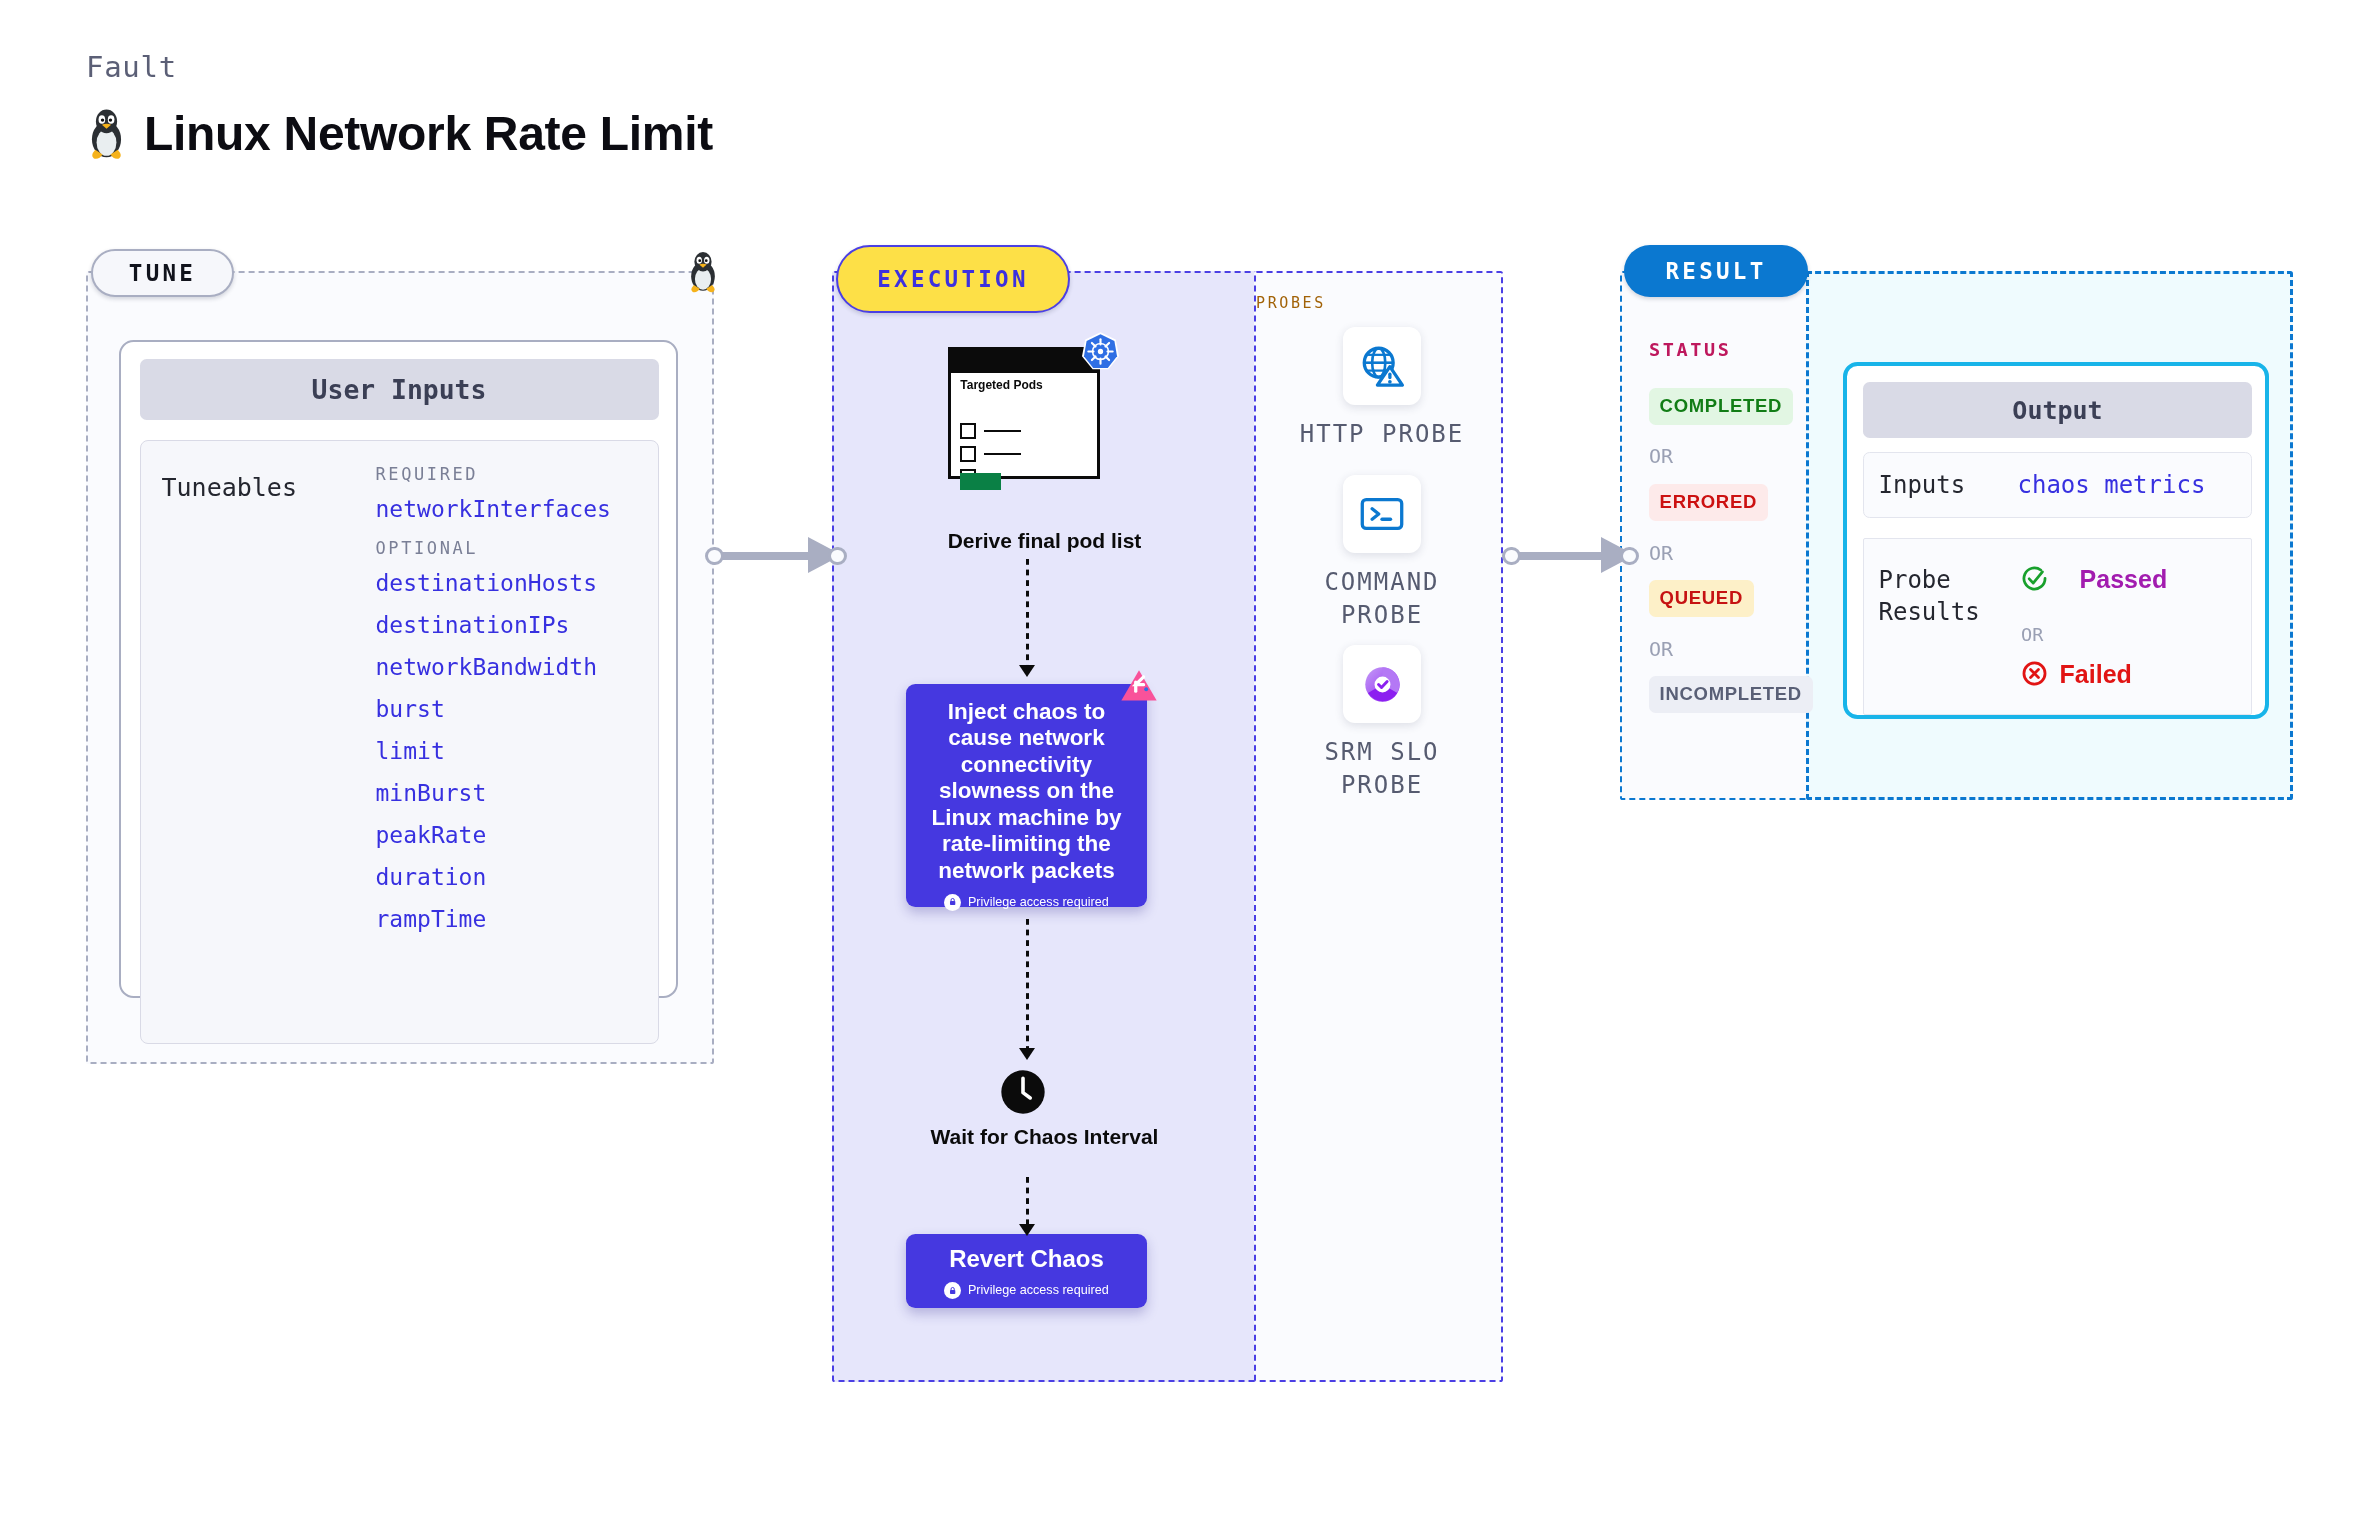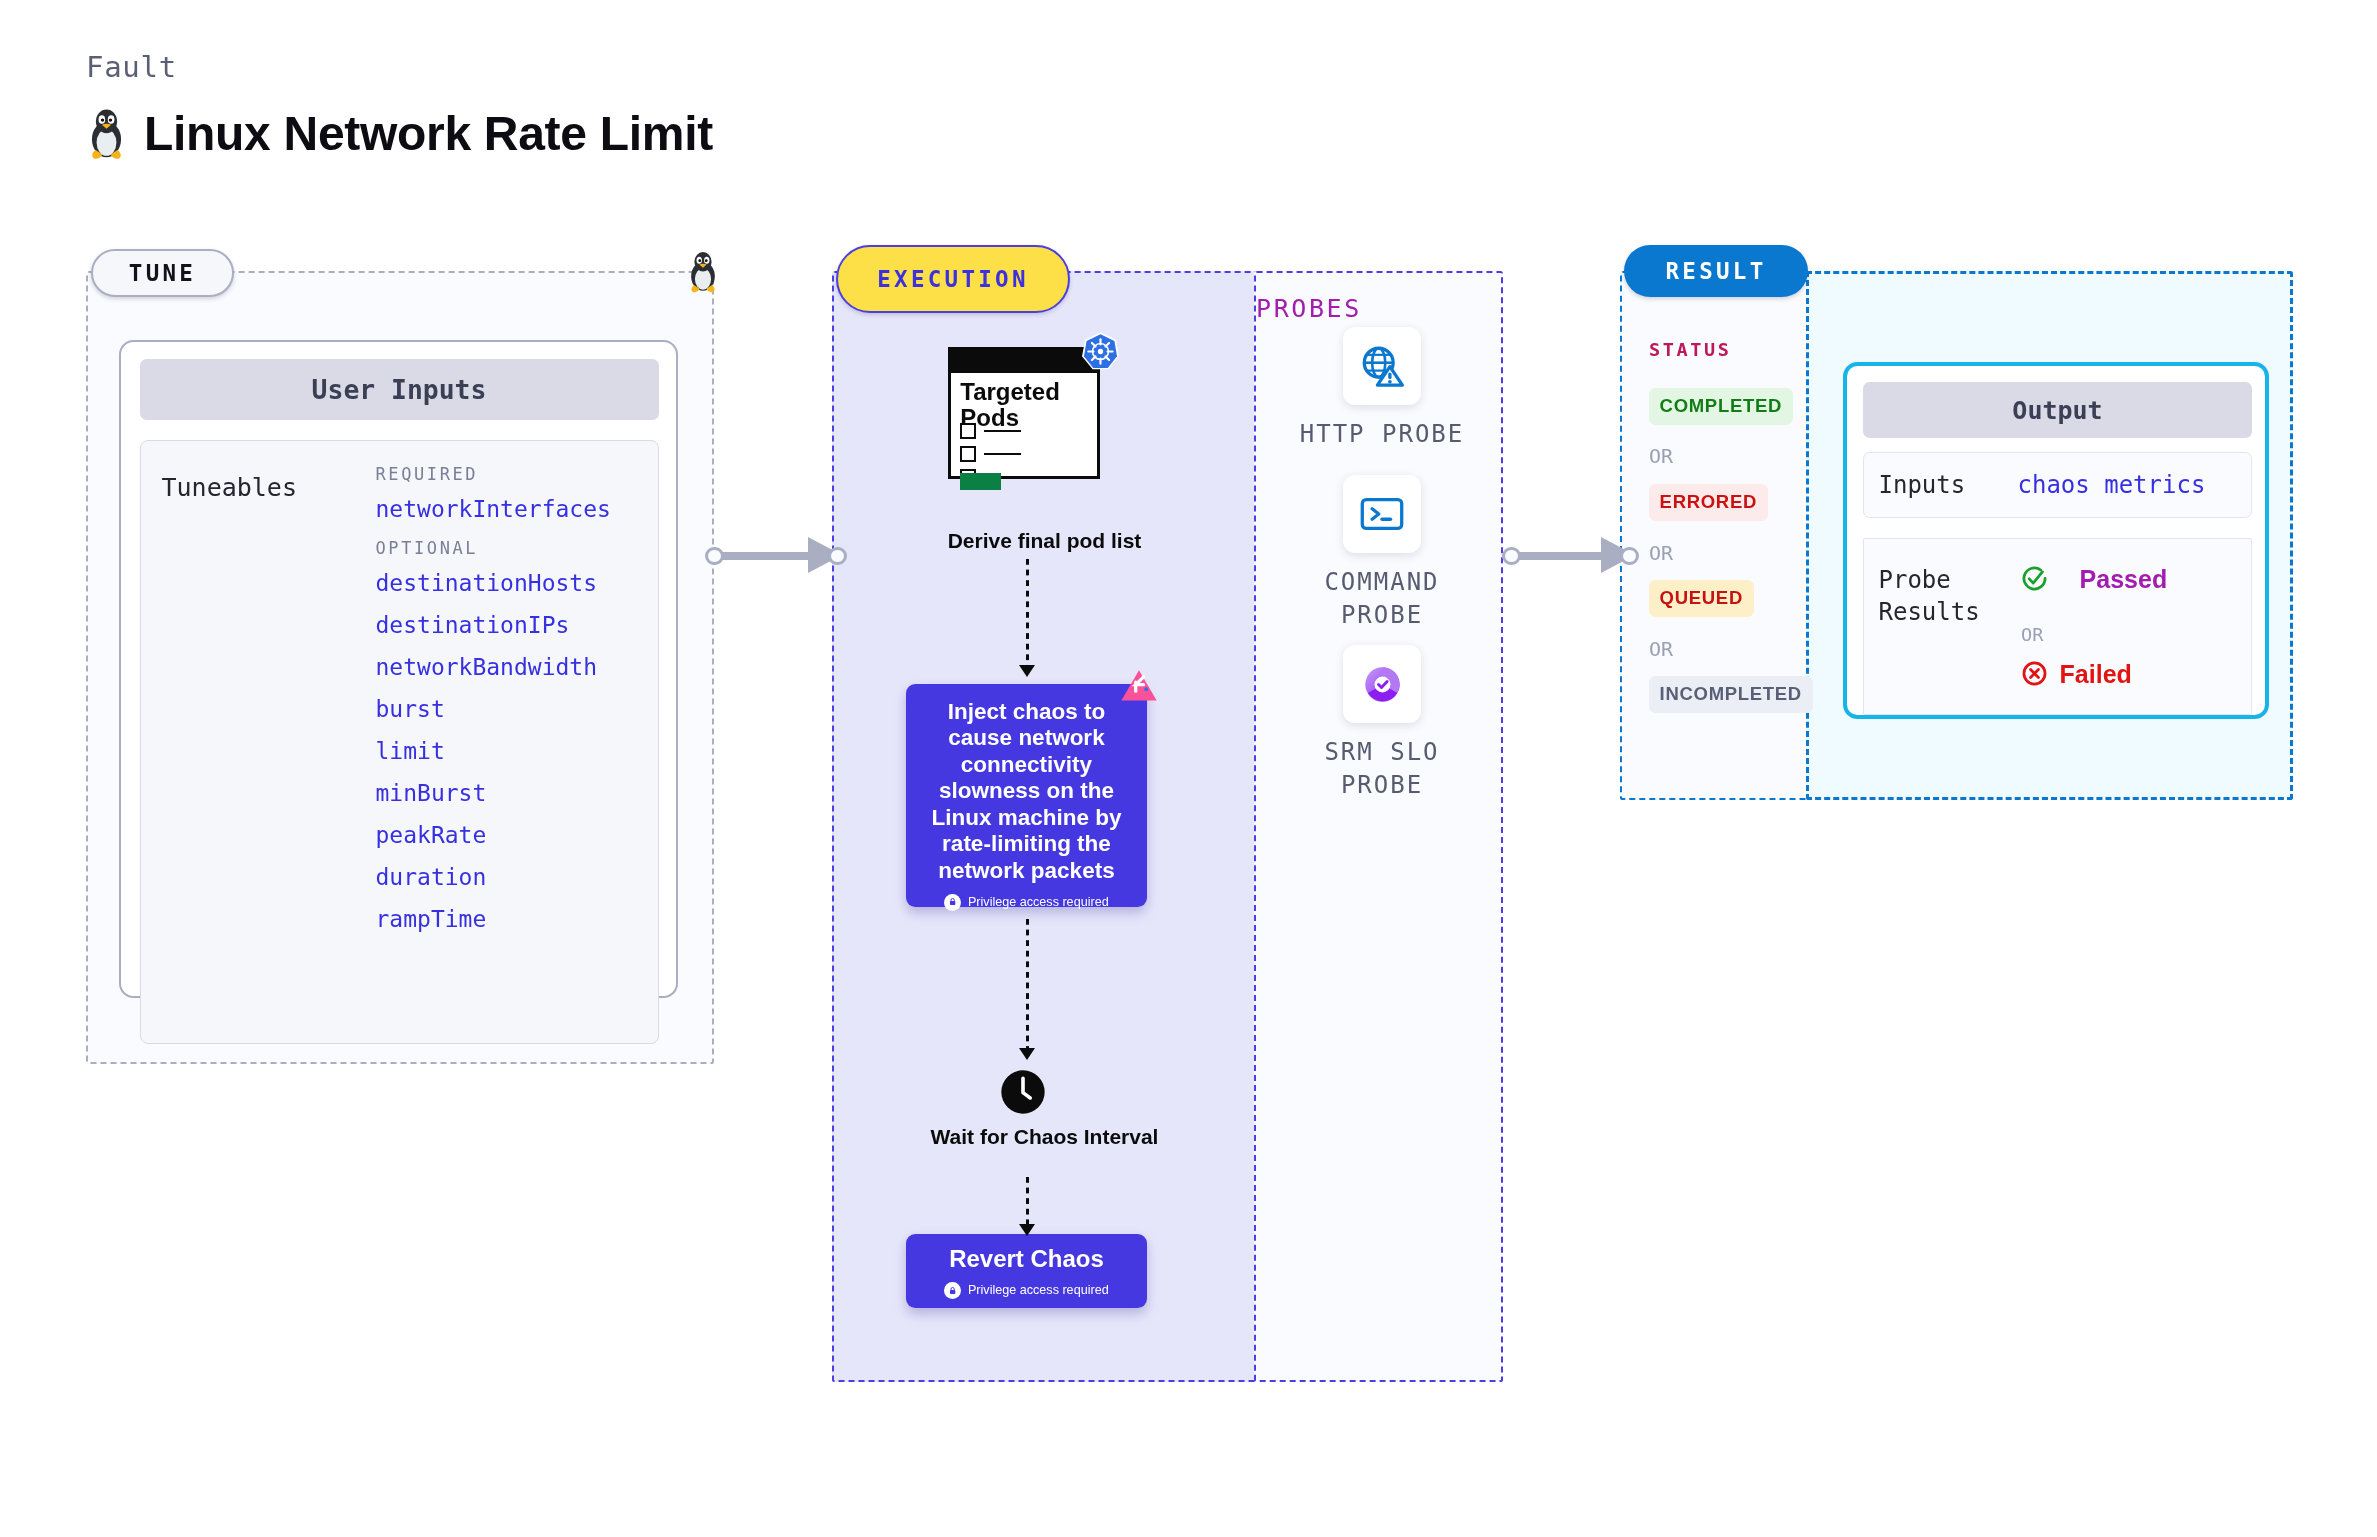--- a/index.html
+++ b/index.html
@@ -122,21 +122,21 @@
   .conn-head{position:absolute;top:5.3px;width:0;height:0;
     border-top:18.5px solid transparent;border-bottom:18.5px solid transparent;
     border-left:34px solid #a9aec2;}
 
   
   #pods-card{
     position:absolute;left:948px;top:347px;width:152px;height:132px;
     background:#ffffff;border:3.3px solid #0b0b0b;box-sizing:border-box;
   }
   #pods-titlebar{position:absolute;left:-3.3px;top:-3.3px;width:152px;height:26.4px;background:#0b0b0b;}
-  #pods-title{position:absolute;left:9.3px;top:29px;font-size:24px;font-weight:bold;color:#0b0b0b;line-height:1.08;}
+  #pods-title{position:absolute;left:9.3px;top:29px;font-size:12px;font-weight:bold;color:#0b0b0b;line-height:1.08;}
   .pods-row{position:absolute;left:9.3px;display:flex;align-items:center;gap:8px;}
   .pods-chk{width:16px;height:16px;border:2.6px solid #0b0b0b;box-sizing:border-box;background:#fff;}
   .pods-line{width:37px;height:2.6px;background:#0b0b0b;}
   #pods-green{position:absolute;left:9.3px;top:123px;width:41px;height:17px;background:#0a8045;}
   #k8s-badge{position:absolute;left:1080px;top:331px;width:41px;height:41px;z-index:3;}
   #derive-label{
     position:absolute;left:832px;top:529px;width:425px;text-align:center;
     font-size:21px;font-weight:bold;color:#0b0b0b;
   }
 
@@ -175,21 +175,21 @@
     background:#4538e0;border-radius:9.3px;
     box-shadow:0 5.3px 12px rgba(40,30,140,.25);
     box-sizing:border-box;padding:10.6px 0 0 0;
   }
   #revert-title{color:#ffffff;font-size:24px;font-weight:bold;text-align:center;}
 
   
   #probes-label{
     position:absolute;left:1256px;top:294px;
     font-family:"DejaVu Sans Mono","Liberation Mono",monospace;
-    font-size:25px;letter-spacing:2.6px;color:#a21caf;
+    font-size:15px;letter-spacing:2.6px;color:#a16207;
   }
   .probe{position:absolute;width:172px;text-align:center;}
   .probe-tile{
     width:78px;height:78px;margin:0 auto;background:#ffffff;border-radius:12px;
     box-shadow:0 2.6px 8px rgba(40,45,80,.13);
     display:flex;align-items:center;justify-content:center;
   }
   .probe-name{
     margin-top:13.2px;
     font-family:"DejaVu Sans Mono","Liberation Mono",monospace;

